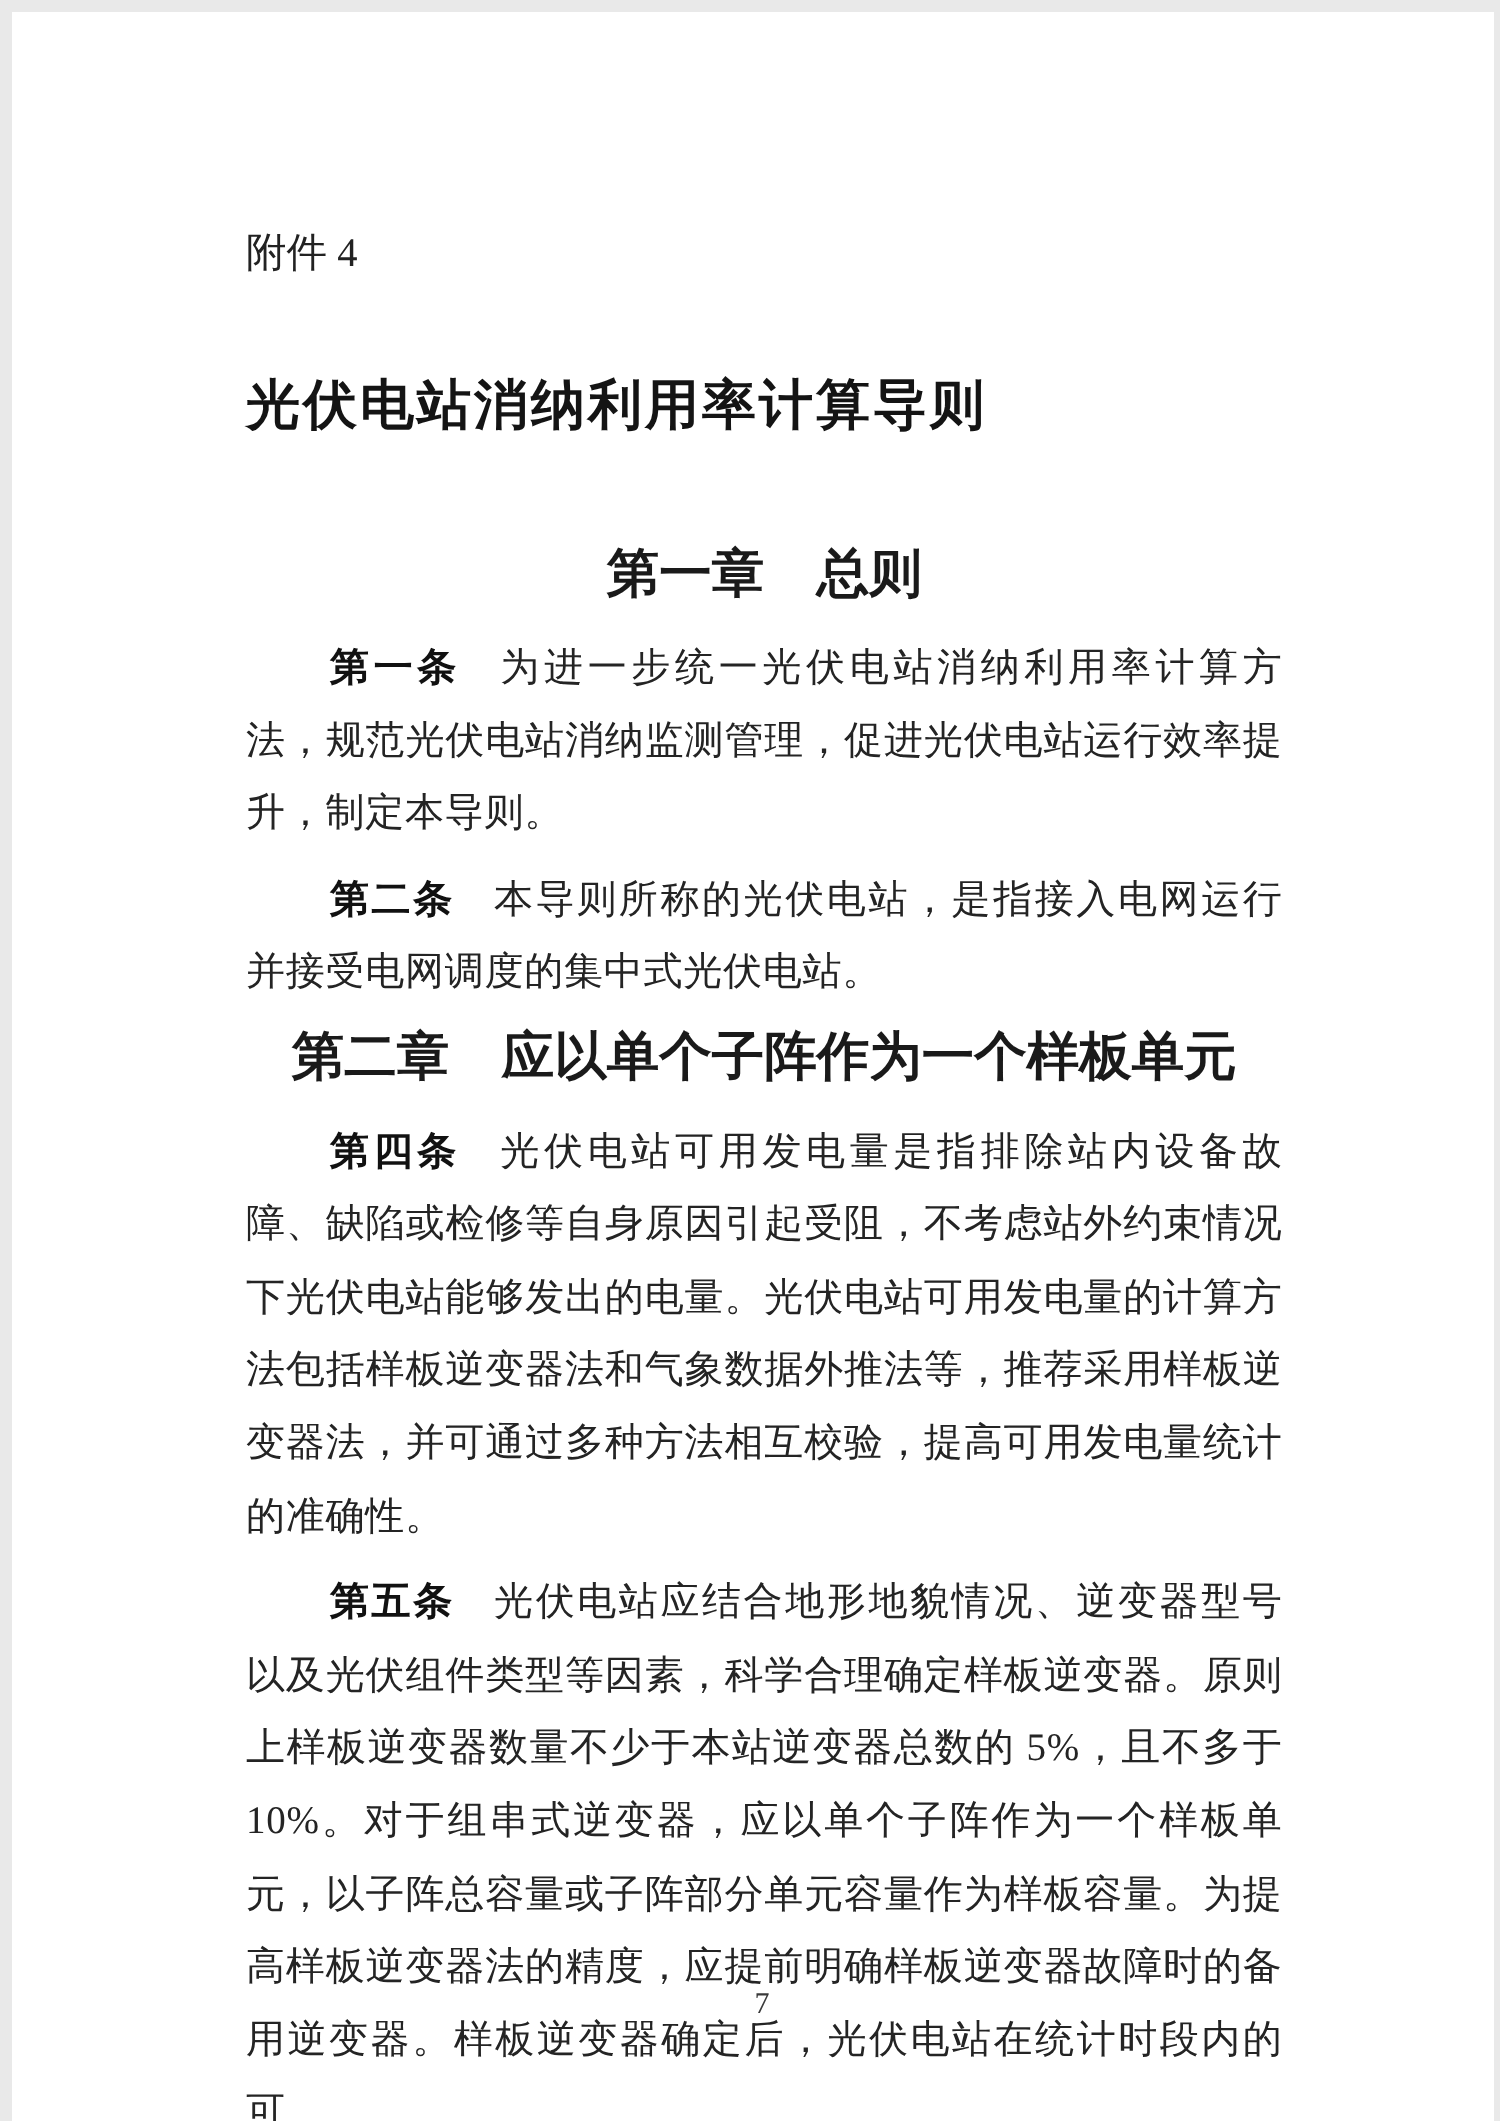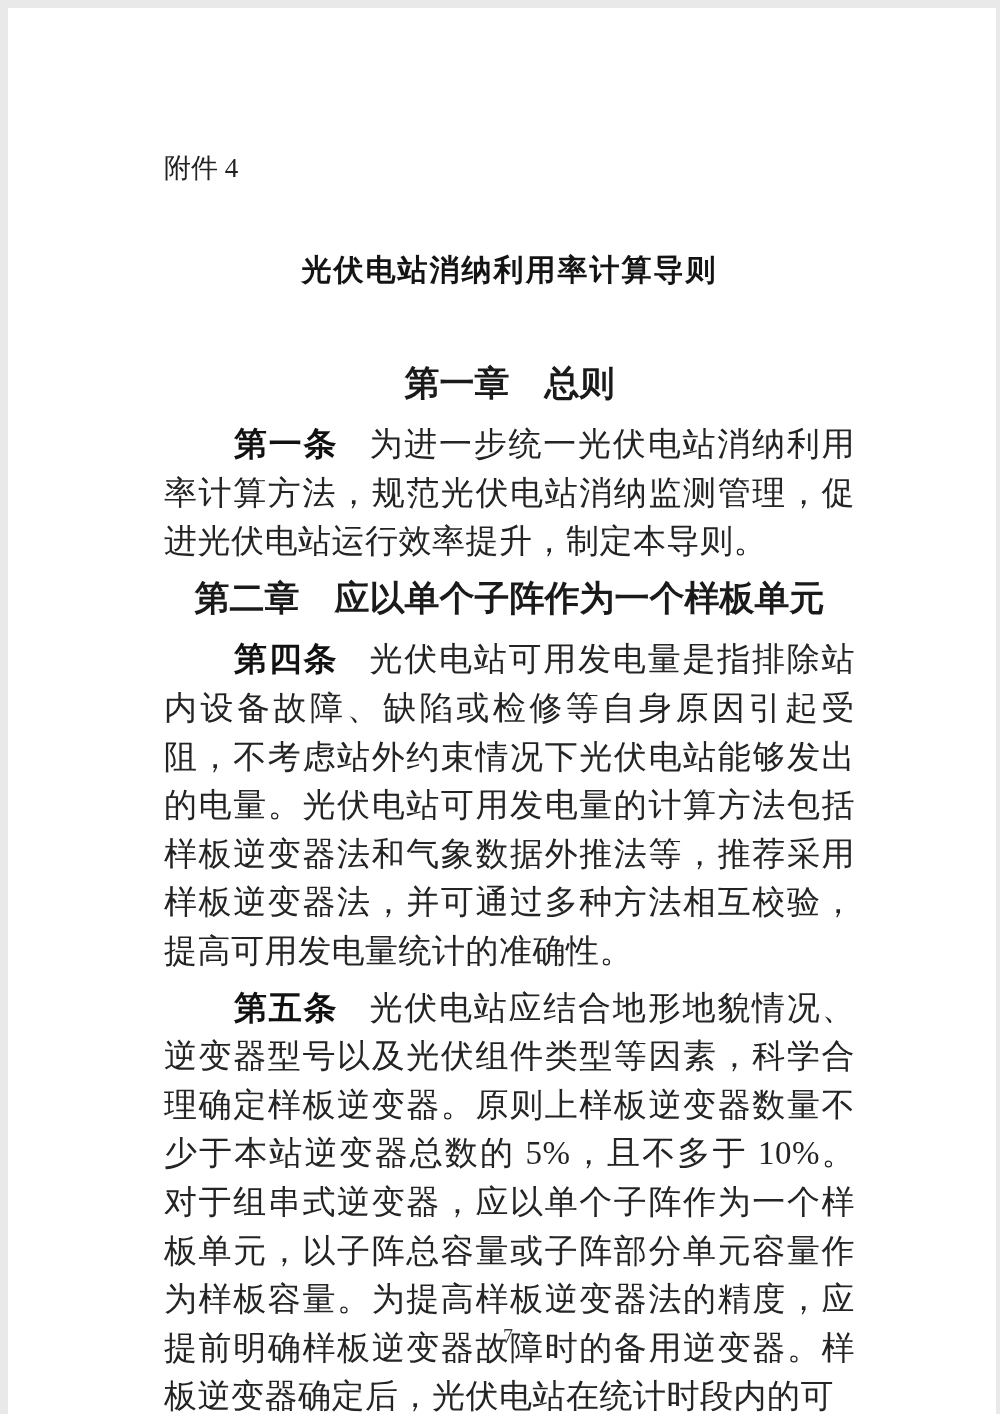--- a/index.html
+++ b/index.html
@@ -18,22 +18,22 @@
     padding: 136px 145px 0 148px;
   }
   .attachment {
     font-size: 27px;
     line-height: 32px;
     font-family: "Liberation Serif", serif;
     color: #222222;
   }
   .doc-title {
     margin-top: 58px;
-    text-align: center;
-    font-size: 30px;
+    text-align: left;
+    font-size: 36px;
     line-height: 40px;
     font-weight: 900;
     font-family: "Liberation Serif", serif;
     color: #141414;
     letter-spacing: 2px;
   }
   .chapter {
     text-align: center;
     font-size: 35px;
     font-weight: 700;
@@ -43,21 +43,21 @@
   .chapter-1 {
     margin-top: 66px;
     line-height: 38px;
     margin-bottom: 10px;
   }
   .chapter-2 {
     line-height: 48.6px;
     margin-bottom: 5px;
   }
   .para {
-    font-size: 33px;
+    font-size: 26px;
     line-height: 48.6px;
     text-align: justify;
     text-indent: 2em;
     color: #242424;
     letter-spacing: 0.5px;
   }
   .art-num {
     font-family: "Liberation Sans", sans-serif;
     font-weight: 700;
     color: #111111;
@@ -82,20 +82,21 @@
   <div class="content">
 
     <div class="attachment">附件 4</div>
 
     <h1 class="doc-title">光伏电站消纳利用率计算导则</h1>
 
     <h2 class="chapter chapter-1">第一章　总则</h2>
 
     <p class="para"><span class="art-num">第一条</span><span>为进一步统一光伏电站消纳利用率计算方法，规范光伏电站消纳监测管理，促进光伏电站运行效率提升，制定本导则。</span></p>
 
+    <p class="para"><span class="art-num">第二条</span><span>本导则所称的光伏电站，是指接入电网运行并接受电网调度的集中式光伏电站。</span></p>
 
 
     <h2 class="chapter chapter-2">第二章　应以单个子阵作为一个样板单元</h2>
 
     <p class="para"><span class="art-num">第四条</span><span>光伏电站可用发电量是指排除站内设备故障、缺陷或检修等自身原因引起受阻，不考虑站外约束情况下光伏电站能够发出的电量。光伏电站可用发电量的计算方法包括样板逆变器法和气象数据外推法等，推荐采用样板逆变器法，并可通过多种方法相互校验，提高可用发电量统计的准确性。</span></p>
 
     <p class="para"><span class="art-num">第五条</span><span>光伏电站应结合地形地貌情况、逆变器型号以及光伏组件类型等因素，科学合理确定样板逆变器。原则上样板逆变器数量不少于本站逆变器总数的 5%，且不多于 10%。对于组串式逆变器，应以单个子阵作为一个样板单元，以子阵总容量或子阵部分单元容量作为样板容量。为提高样板逆变器法的精度，应提前明确样板逆变器故障时的备用逆变器。样板逆变器确定后，光伏电站在统计时段内的可</span></p>
 
   </div>
 

